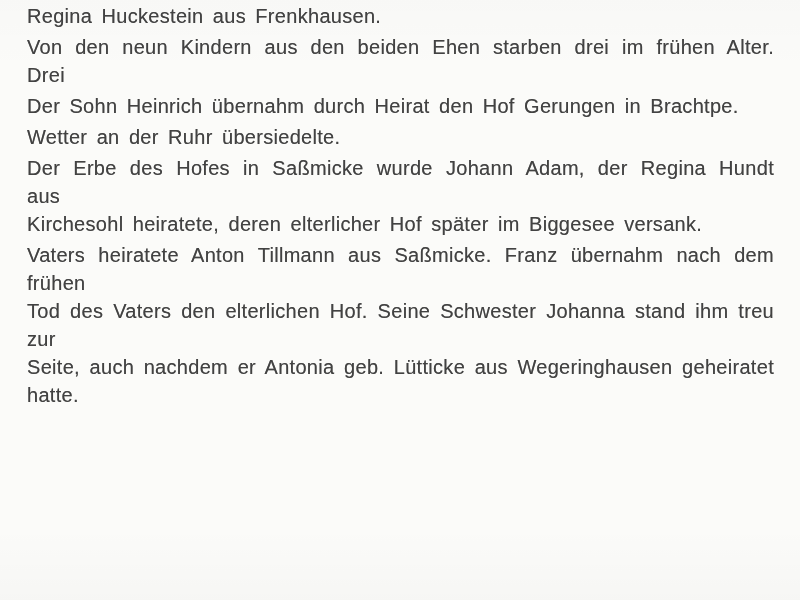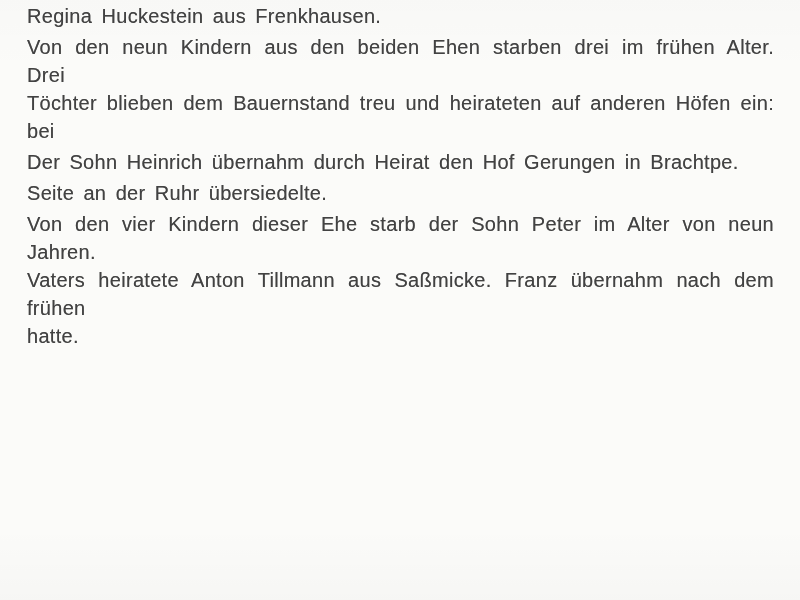--- a/index.html
+++ b/index.html
@@ -49,28 +49,32 @@
 </head>
 <body>
 
 <div class="scan-page">
   <div id="text-block">
       <div class="paragraph">
         <div class="line">Regina Huckestein aus Frenkhausen.</div>
       </div>
       <div class="paragraph">
         <div class="line just">Von den neun Kindern aus den beiden Ehen starben drei im frühen Alter. Drei</div>
-        <div class="line just">Töchter blieben dem Bauernstand treu und heirateten auf anderen Höfen ein: bei</div>
       </div>
       <div class="paragraph">
         <div class="line">Der Sohn Heinrich übernahm durch Heirat den Hof Gerungen in Brachtpe.</div>
       </div>
       <div class="paragraph">
-        <div class="line">Seite an der Ruhr übersiedelte.</div>
+        <div class="line">Wetter an der Ruhr übersiedelte.</div>
       </div>
       <div class="paragraph">
-        <div class="line just">Von den vier Kindern dieser Ehe starb der Sohn Peter im Alter von neun Jahren.</div>
+        <div class="line just">Der Erbe des Hofes in Saßmicke wurde Johann Adam, der Regina Hundt aus</div>
+        <div class="line">Kirchesohl heiratete, deren elterlicher Hof später im Biggesee versank.</div>
+      </div>
+      <div class="paragraph">
         <div class="line just">Vaters heiratete Anton Tillmann aus Saßmicke. Franz übernahm nach dem frühen</div>
+        <div class="line just">Tod des Vaters den elterlichen Hof. Seine Schwester Johanna stand ihm treu zur</div>
+        <div class="line just">Seite, auch nachdem er Antonia geb. Lütticke aus Wegeringhausen geheiratet</div>
         <div class="line">hatte.</div>
       </div>
     </div>
 
 </div>
 
 </body></html>

